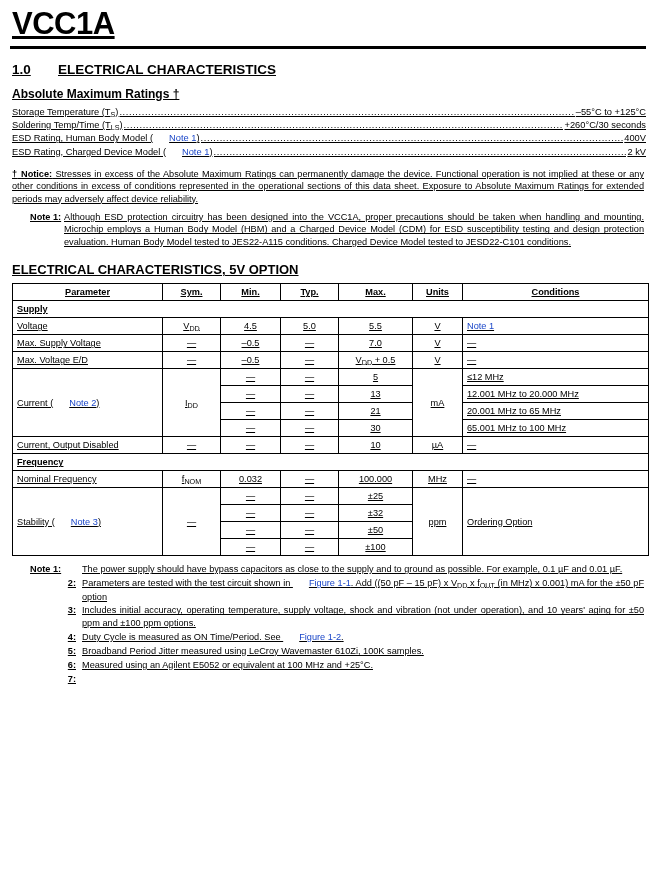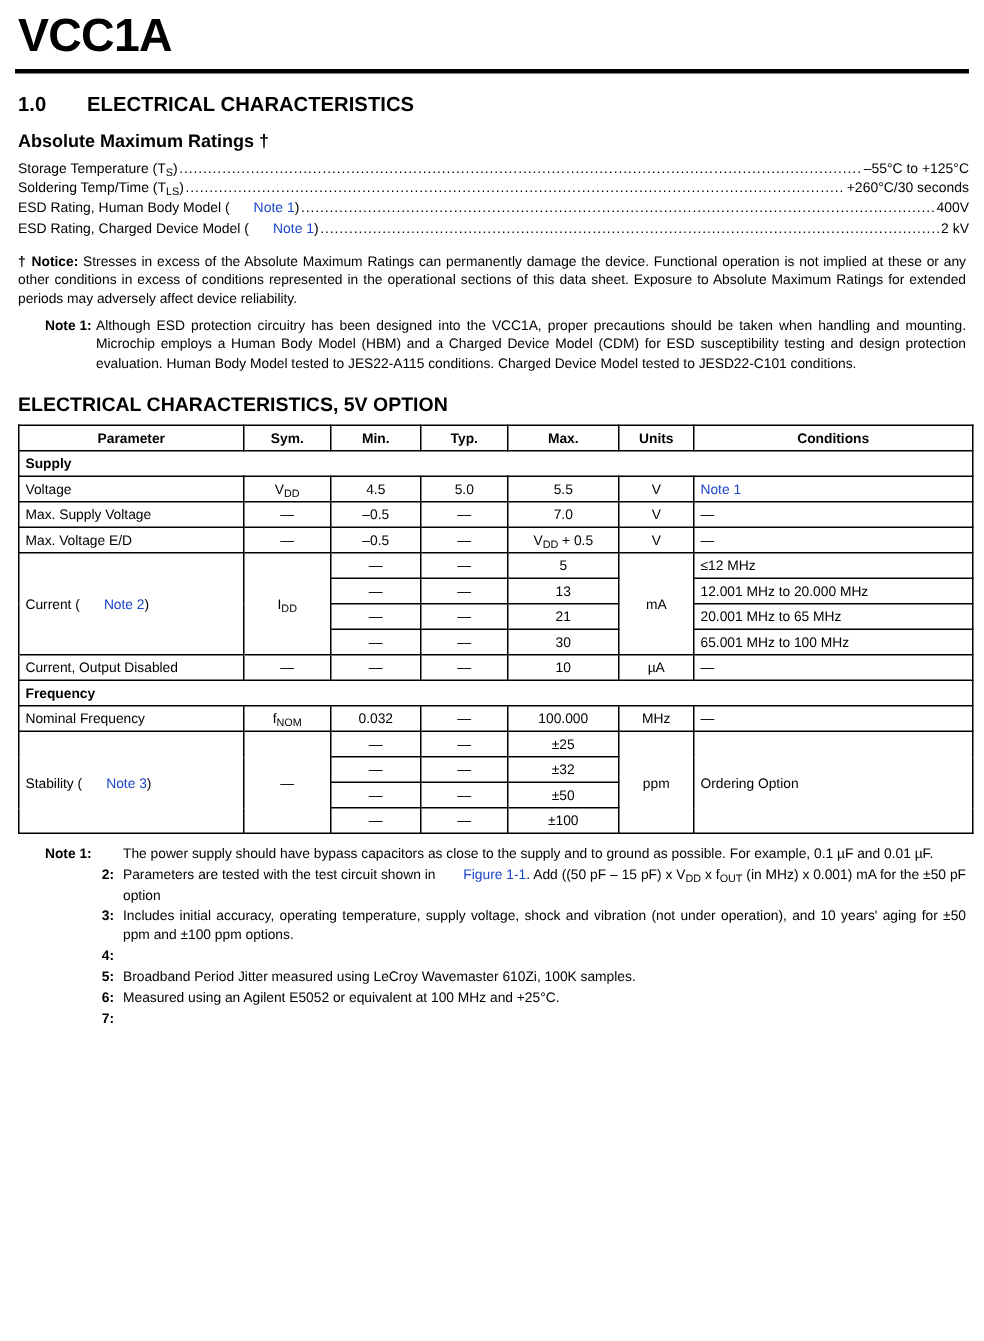--- a/index.html
+++ b/index.html
@@ -13,20 +13,21 @@
     font-family: "Liberation Sans", sans-serif;
     color: #000000;
     font-size: 9.2px;
     position: relative;
     overflow: hidden;
   }
   .page {
     padding: 6px 10px 0 10px;
     box-sizing: border-box;
     width: 656px;
+    text-decoration: underline;
   }
   
   .doc-title {
     font-size: 31px;
     font-weight: bold;
     letter-spacing: -0.5px;
     margin: 0 0 4px 2px;
     font-family: "Liberation Sans", sans-serif;
   }
   .header-rule {
@@ -330,20 +331,21 @@
     <div class="fn-row">
       <div class="fn-lbl" style="text-align:right;padding-right:6px;padding-left:0">
         <span>3:</span>
       </div>
       <div class="fn-txt">Includes initial accuracy, operating temperature, supply voltage, shock and vibration (not under operation), and 10 years' aging for ±50 ppm and ±100 ppm options.</div>
     </div>
     <div class="fn-row">
       <div class="fn-lbl" style="text-align:right;padding-right:6px;padding-left:0">
         <span>4:</span>
       </div>
+      <div class="fn-txt">Duty Cycle is measured as ON Time/Period. See <span class="blue">Figure 1-2</span>.</div>
     </div>
     <div class="fn-row">
       <div class="fn-lbl" style="text-align:right;padding-right:6px;padding-left:0">
         <span>5:</span>
       </div>
       <div class="fn-txt">Broadband Period Jitter measured using LeCroy Wavemaster 610Zi, 100K samples.</div>
     </div>
     <div class="fn-row">
       <div class="fn-lbl" style="text-align:right;padding-right:6px;padding-left:0">
         <span>6:</span>

